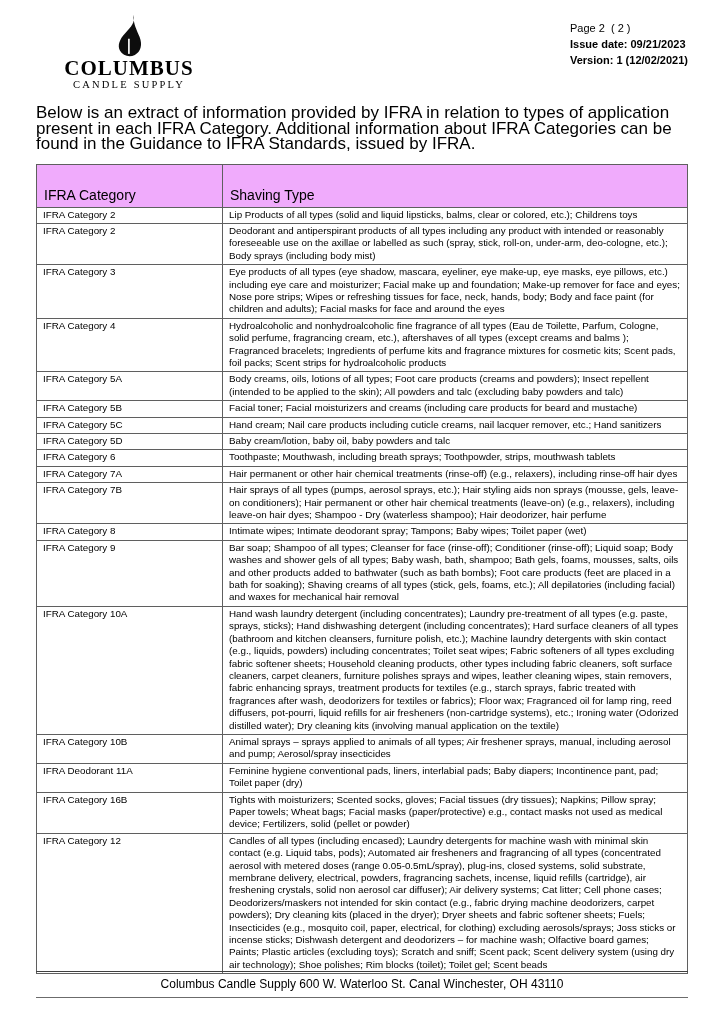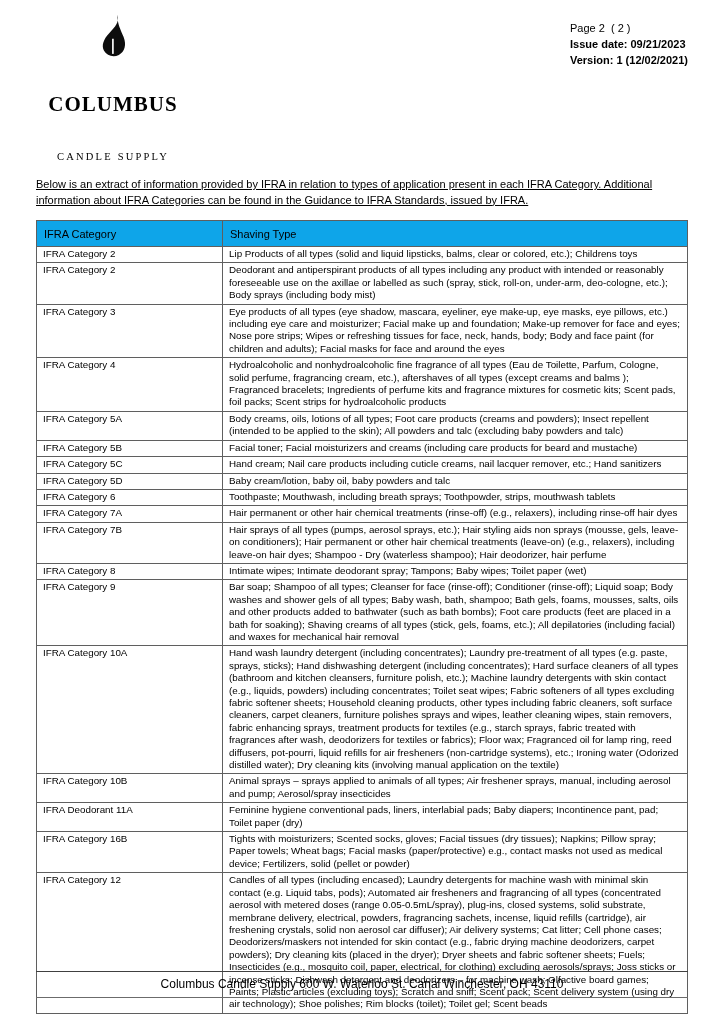--- a/index.html
+++ b/index.html
@@ -8,53 +8,53 @@
     width:724px; height:1024px;
     background:#ffffff;
     font-family:"Liberation Sans", sans-serif;
     color:#000;
     overflow:hidden;
     box-sizing:border-box;
     padding:14px 36px 0 36px;
   }
   
   .top-header { display:flex; justify-content:space-between; align-items:flex-start; }
-  .logo { margin-left:12px; display:flex; flex-direction:column; align-items:center; width:130px;gap:36px; }
+  .logo { margin-left:28px; display:flex; flex-direction:column; align-items:center; width:130px; }
   .logo .flame { height:44px; margin-bottom:1px; }
   .logo .wordmark {
     font-family:"Liberation Serif", serif;
     font-weight:bold; font-size:21px; letter-spacing:1px; line-height:18px;
   }
   .logo .sub {
     font-family:"Liberation Serif", serif;
     font-size:10.5px; letter-spacing:2.2px; line-height:11px; margin-top:2px;
   }
   .header-meta { text-align:left; font-size:11px; line-height:16px; padding-top:6px; }
   .header-meta .page-num { font-weight:normal; white-space:pre; }
   .header-meta .bold-line { font-weight:bold; }
   
   .annex-title { font-size:12px; font-weight:bold; margin:6px 0 0 0; }
-  .intro { font-size:11px; line-height:15.5px; margin:15px 0 0 0; width:636px;text-decoration:underline; }
+  .intro { font-size:17px; line-height:15.5px; margin:15px 0 0 0; width:636px; }
   
   table.ifra {
     border-collapse:collapse;
     margin-top:12px;
     width:652px;
     table-layout:fixed;
   }
   table.ifra th, table.ifra td {
     border:1px solid #5f5f5f;
     vertical-align:top;
     text-align:left;
   }
   table.ifra th {
-    background:#0ea5e9;
+    background:#f0abfc;
     font-weight:normal;
-    font-size:11px;
-    padding:7px 7px 4px 7px;
+    font-size:14px;
+    padding:22px 7px 4px 7px;
     height:14px;
   }
   table.ifra td {
     font-size:9.8px;
     line-height:12.4px;
     padding:1px 6px 2px 6px;
   }
   td.cat { white-space:nowrap; }
   
   .footer {

